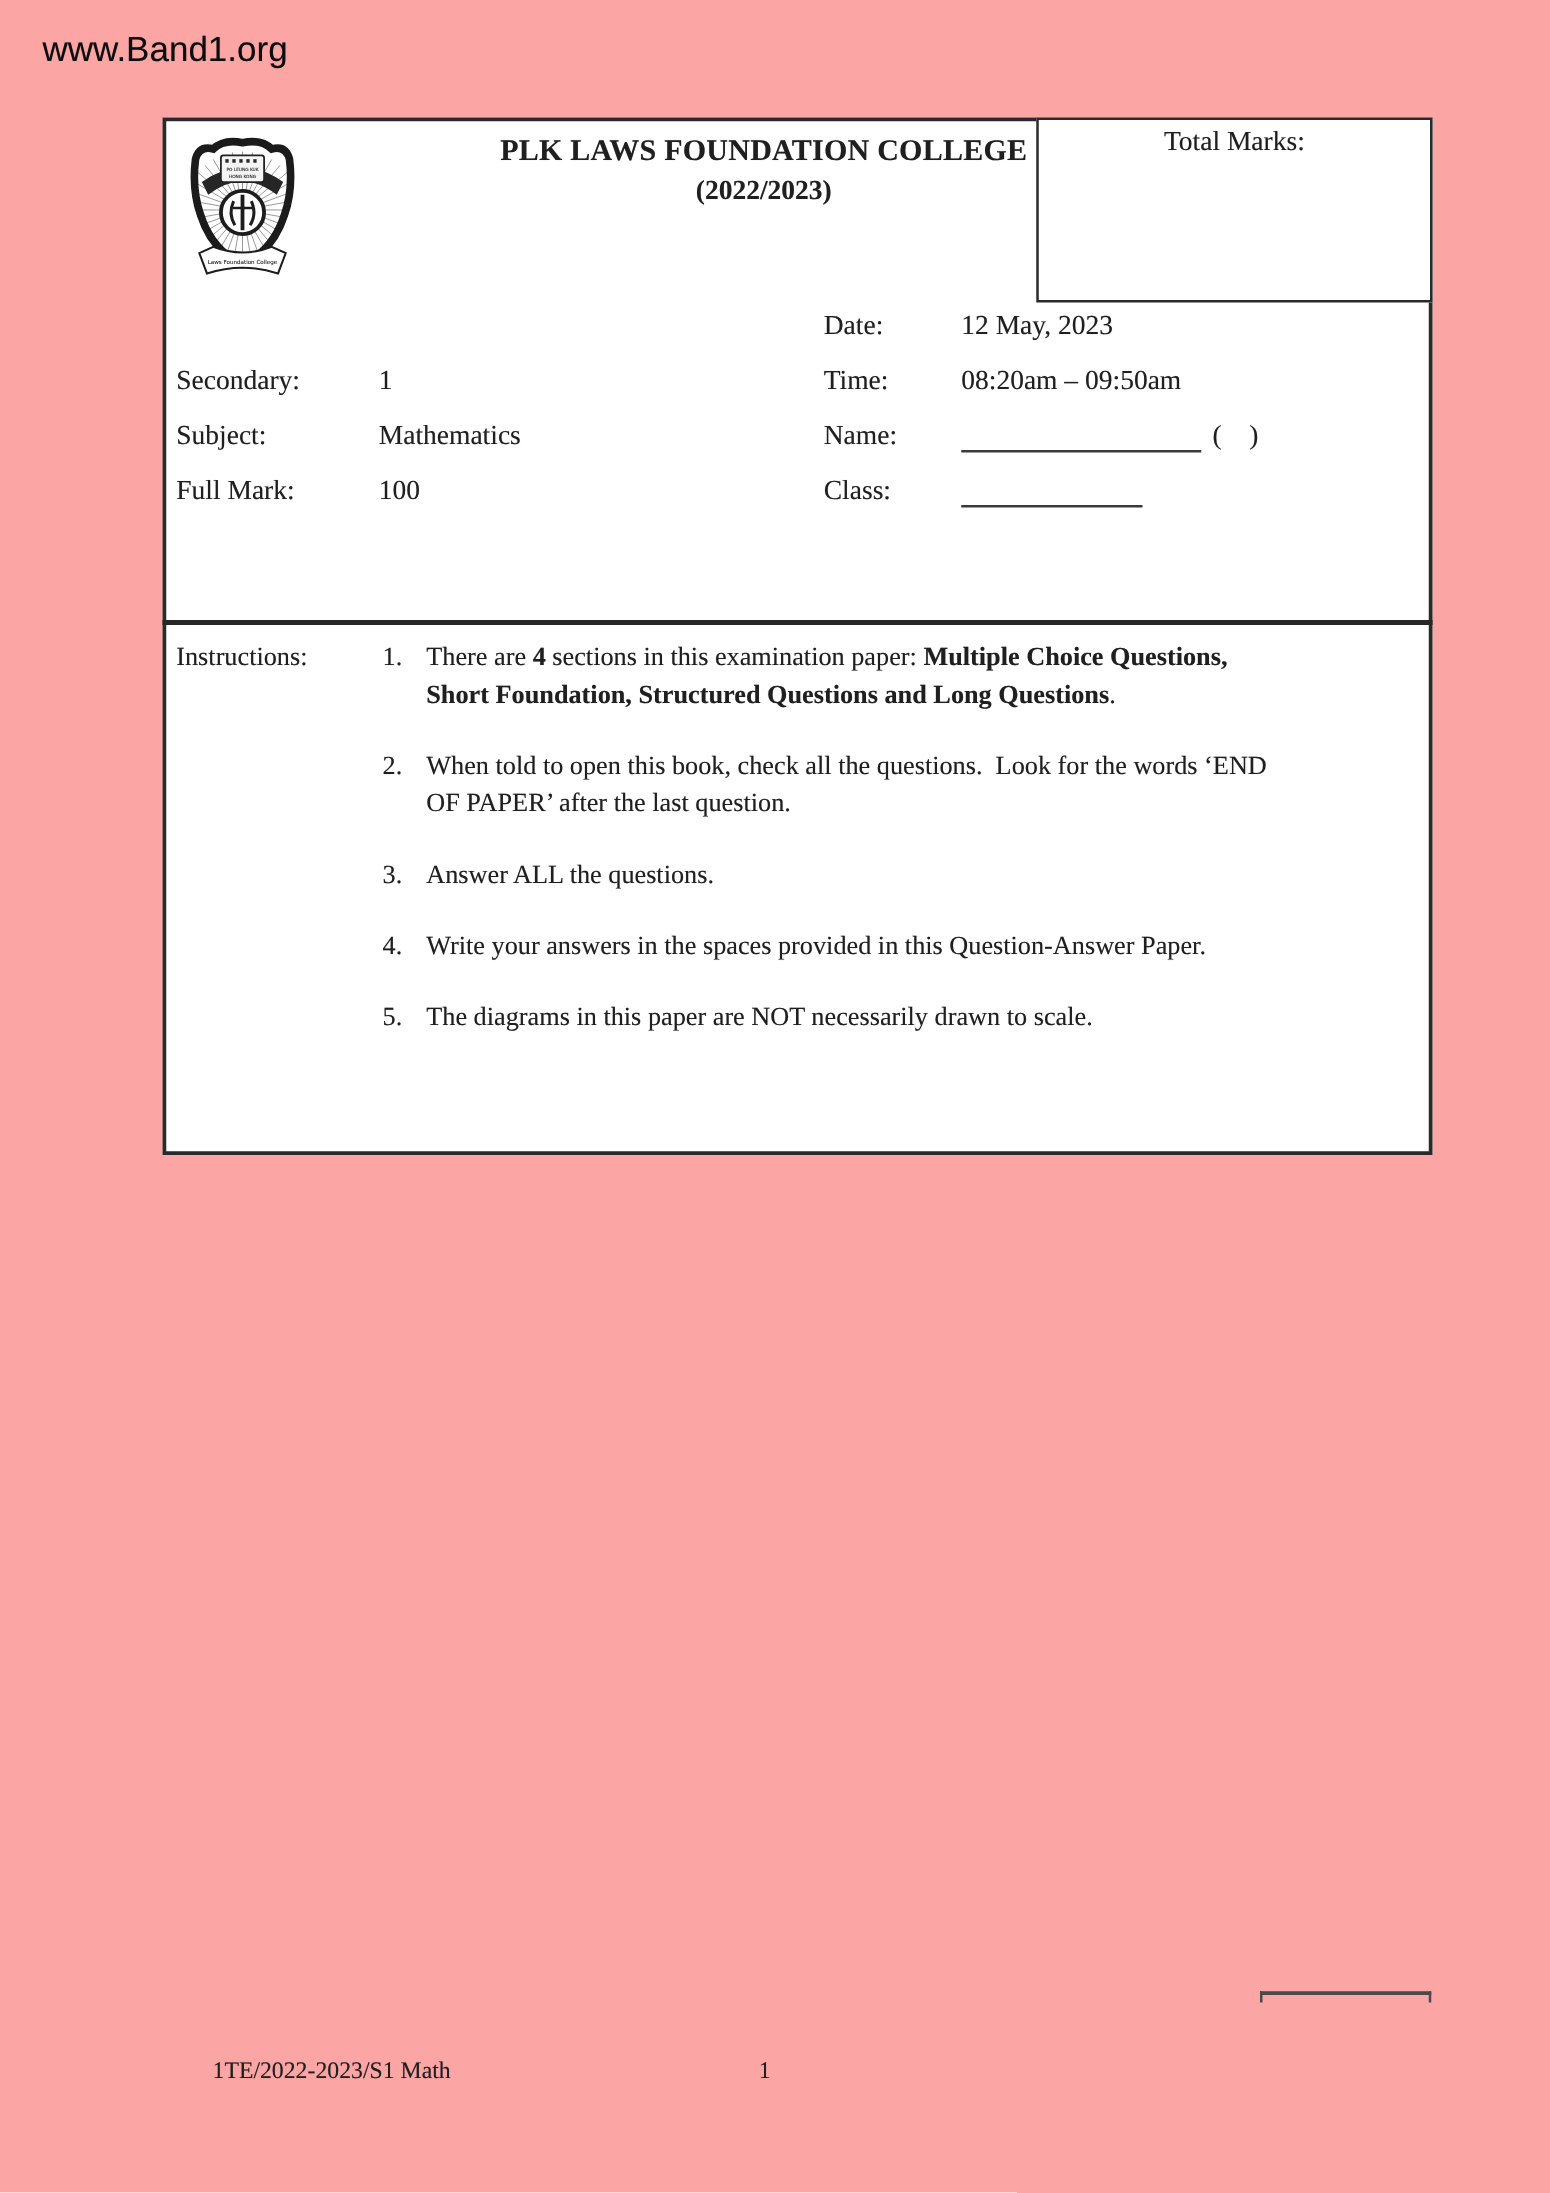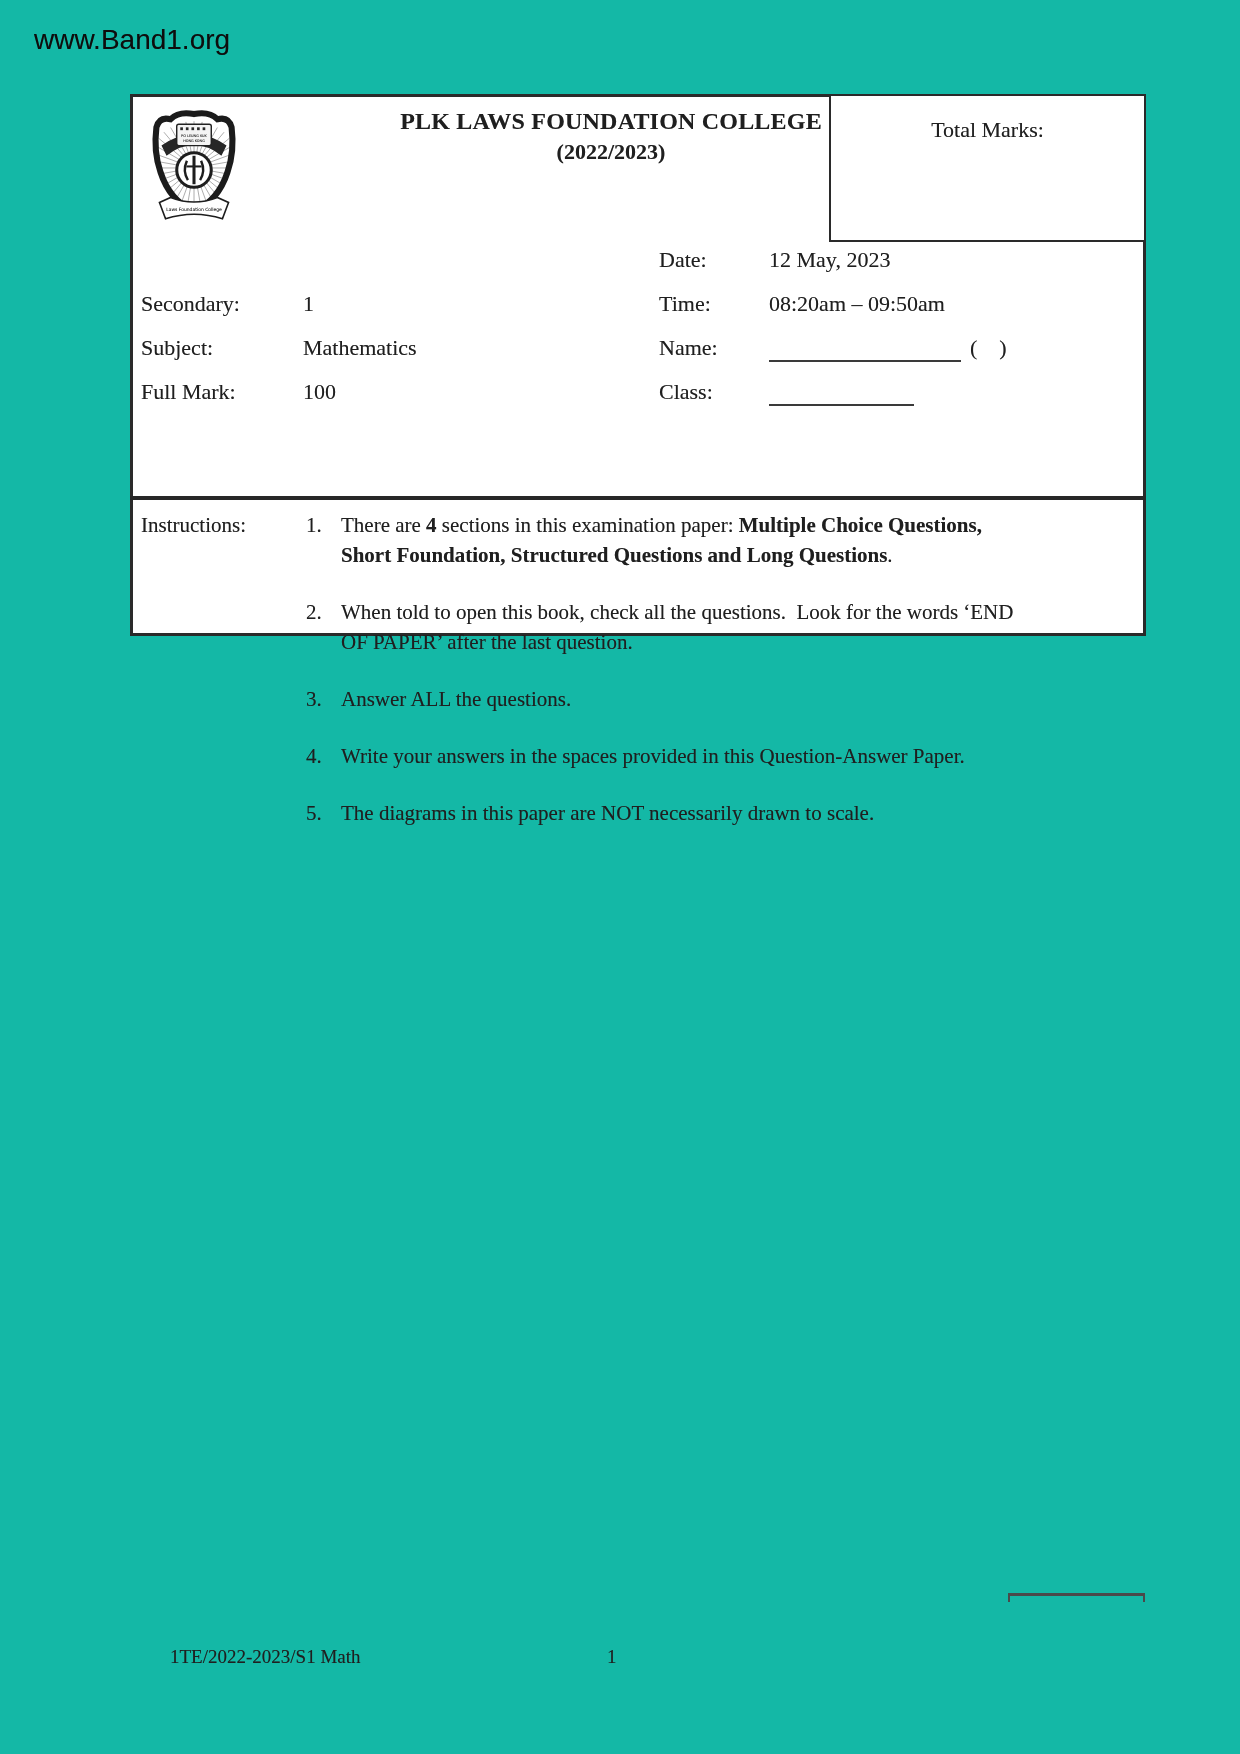--- a/index.html
+++ b/index.html
@@ -1,36 +1,36 @@
 <!DOCTYPE html>
 <html><head>
 <meta charset="utf-8">
 <style>
   html,body{margin:0;padding:0;background:#ffffff;}
   .page{
-    position:relative;width:1240px;height:1754px;background:#14b8a6;
+    position:relative;width:1240px;height:1754px;background:#fca5a5;
     font-family:"Liberation Serif", serif;color:#1f1f1f;overflow:hidden;
     text-shadow:0 0 .6px rgba(40,40,40,.45);
   }
   .watermark{
     position:absolute;left:34px;top:24px;
     font-family:"Liberation Sans", sans-serif;font-size:28px;color:#0d0d0d;
   }
   .main-box{
-    position:absolute;left:130px;top:94px;width:1016px;height:542px;
+    position:absolute;left:130px;top:94px;width:1016px;height:830px;
     border:3px solid #2a2a2a;box-sizing:border-box;background:#fff;
   }
   .logo{position:absolute;left:14px;top:10px;}
   .header{position:absolute;left:168px;top:9px;width:620px;text-align:center;}
   .header .t1{font-size:24px;font-weight:bold;line-height:31px;letter-spacing:.2px;}
   .header .t2{font-size:22px;font-weight:bold;line-height:30px;}
   .total-box{
     position:absolute;top:-3px;right:-3px;width:317px;height:148px;
     border:2px solid #2a2a2a;box-sizing:border-box;text-align:center;
-    font-size:22px;padding-top:21px;background:#fff;margin-left:12px;
+    font-size:22px;padding-top:4px;background:#fff;margin-left:12px;
   }
   .info-left{position:absolute;left:8px;top:148px;margin-top:44px;}
   .info-right{position:absolute;left:526px;top:148px;width:482px;}
   .info-row{display:flex;align-items:flex-start;height:44px;font-size:22px;line-height:30px;}
   .info-left .lbl{width:162px;flex:0 0 162px;}
   .info-right .lbl{width:110px;flex:0 0 110px;}
   .uline{display:inline-block;height:0;border-bottom:2px solid #3a3a3a;margin-top:27px;}
   .info-right .info-row:nth-child(3) .uline{width:192px;}
   .info-right .info-row:nth-child(4) .uline{width:145px;}
   .suffix{white-space:pre;padding-left:9px;}

